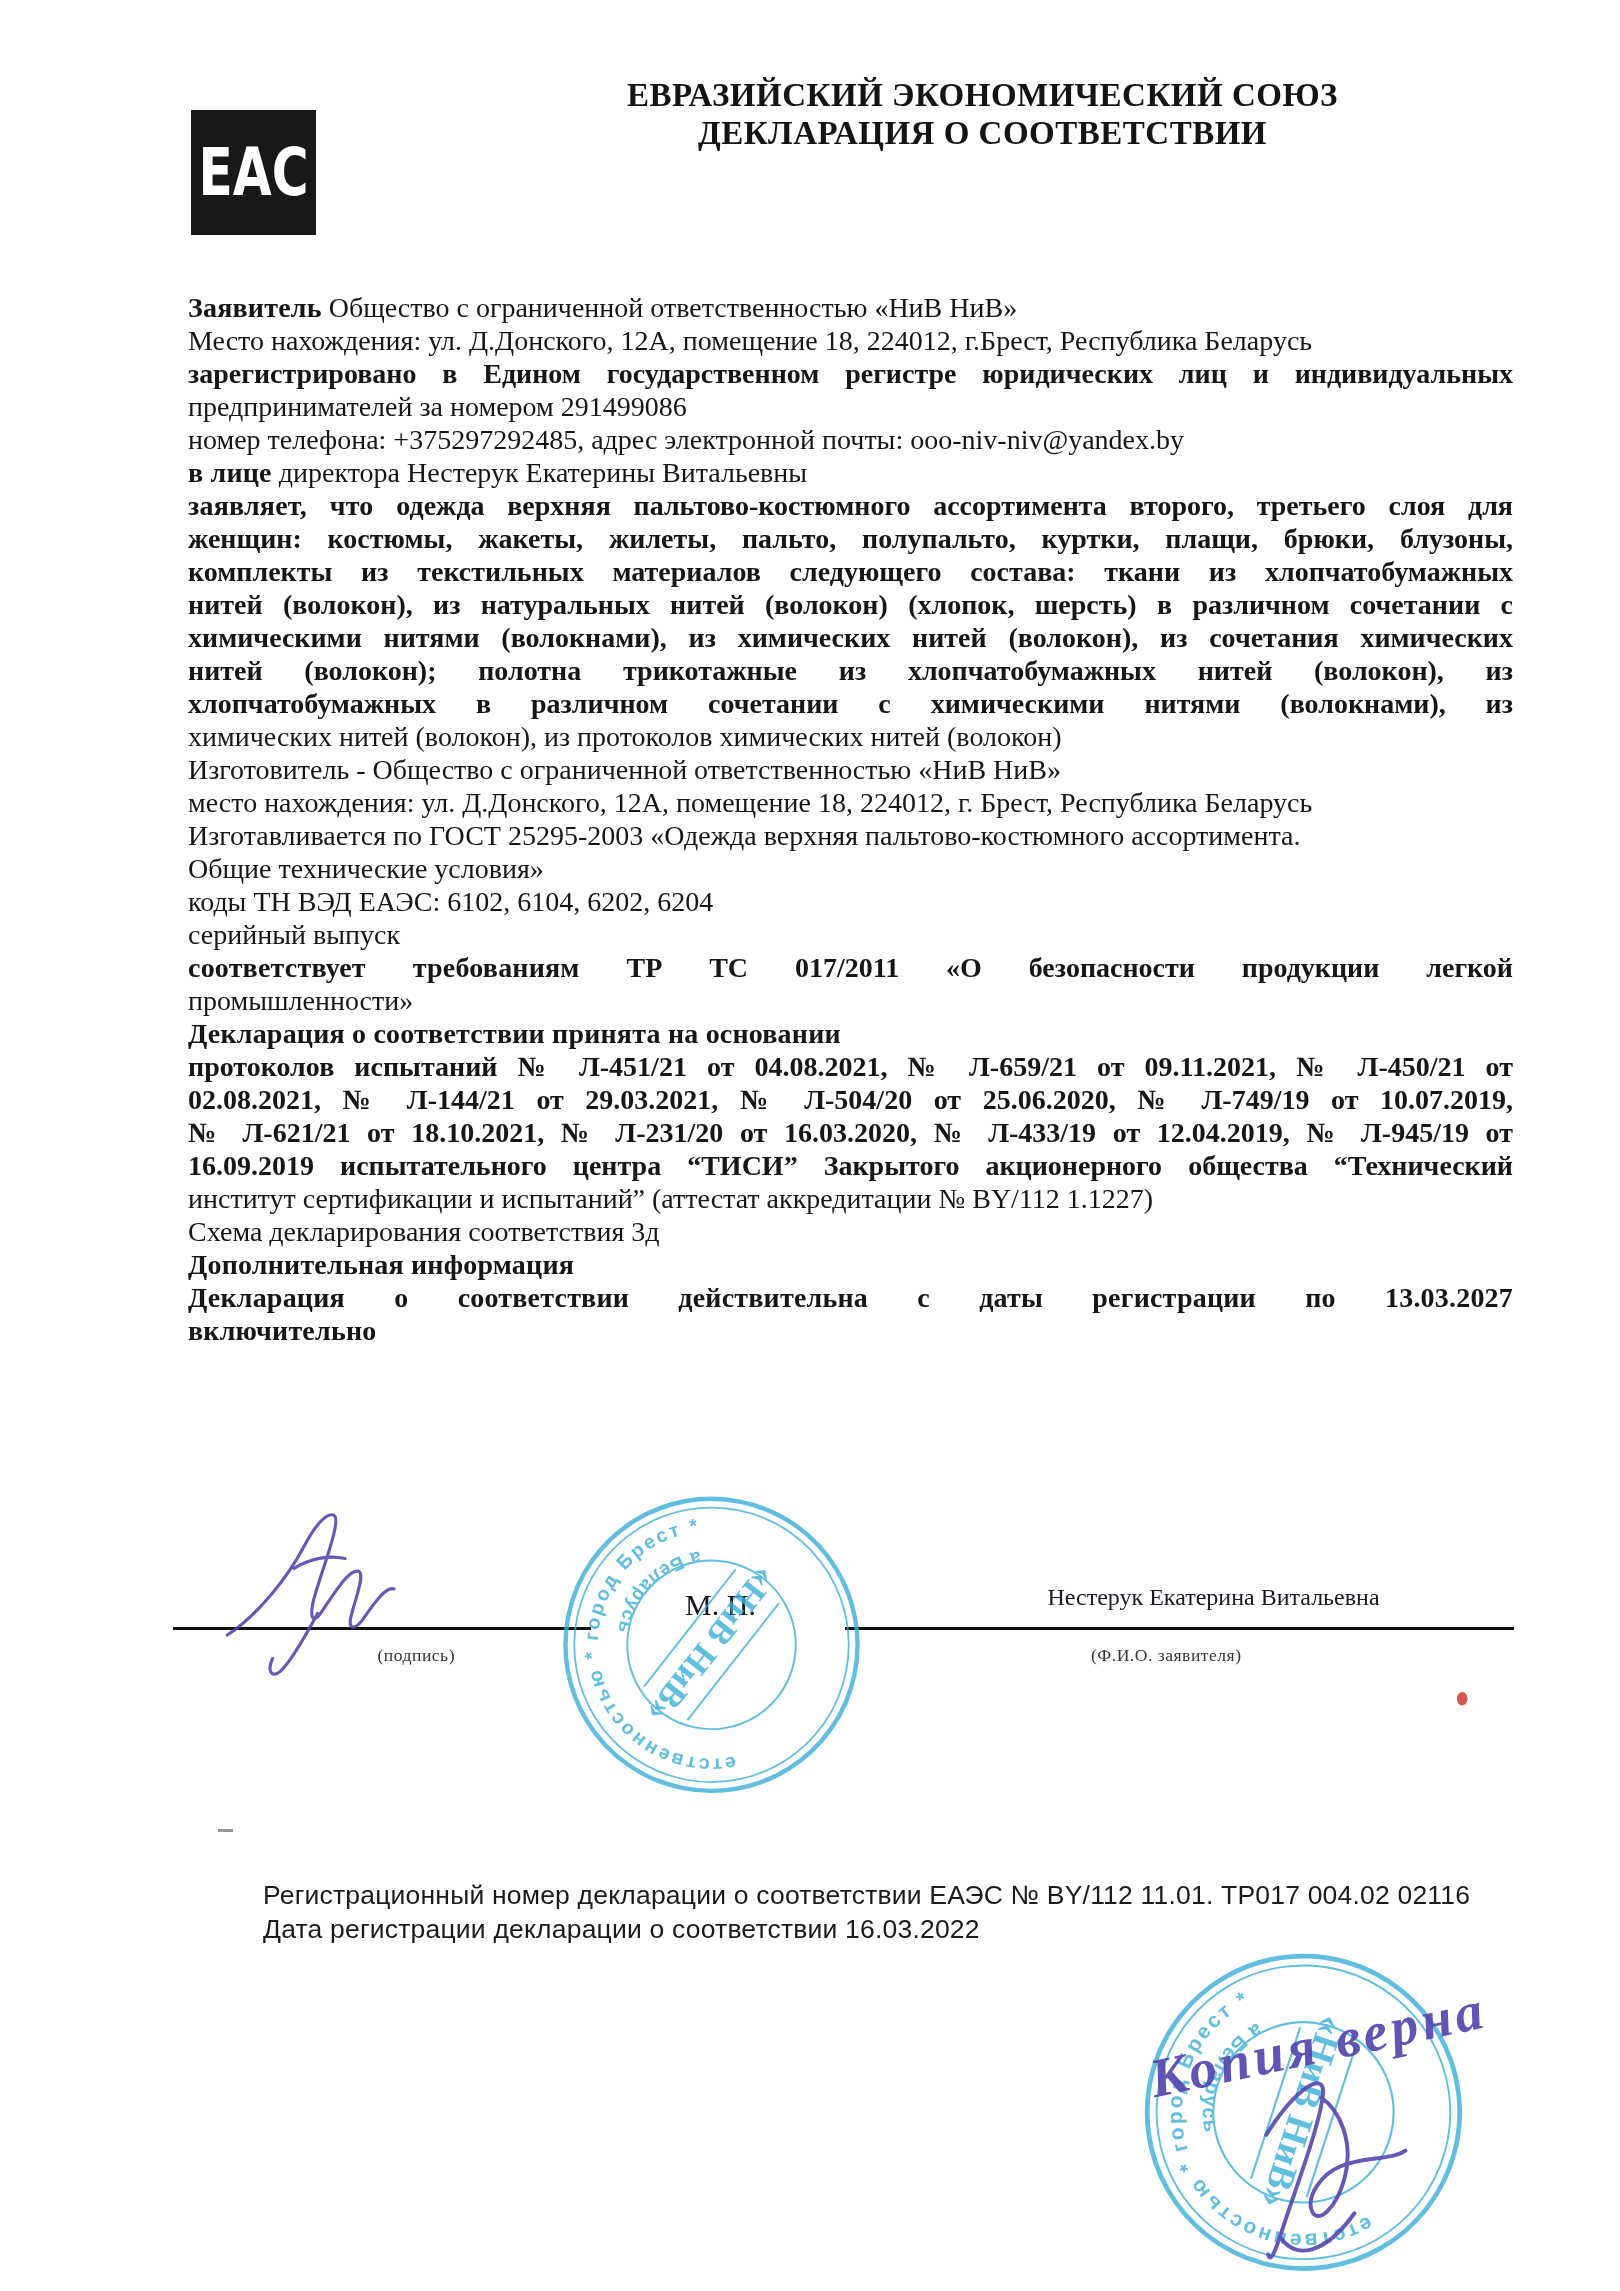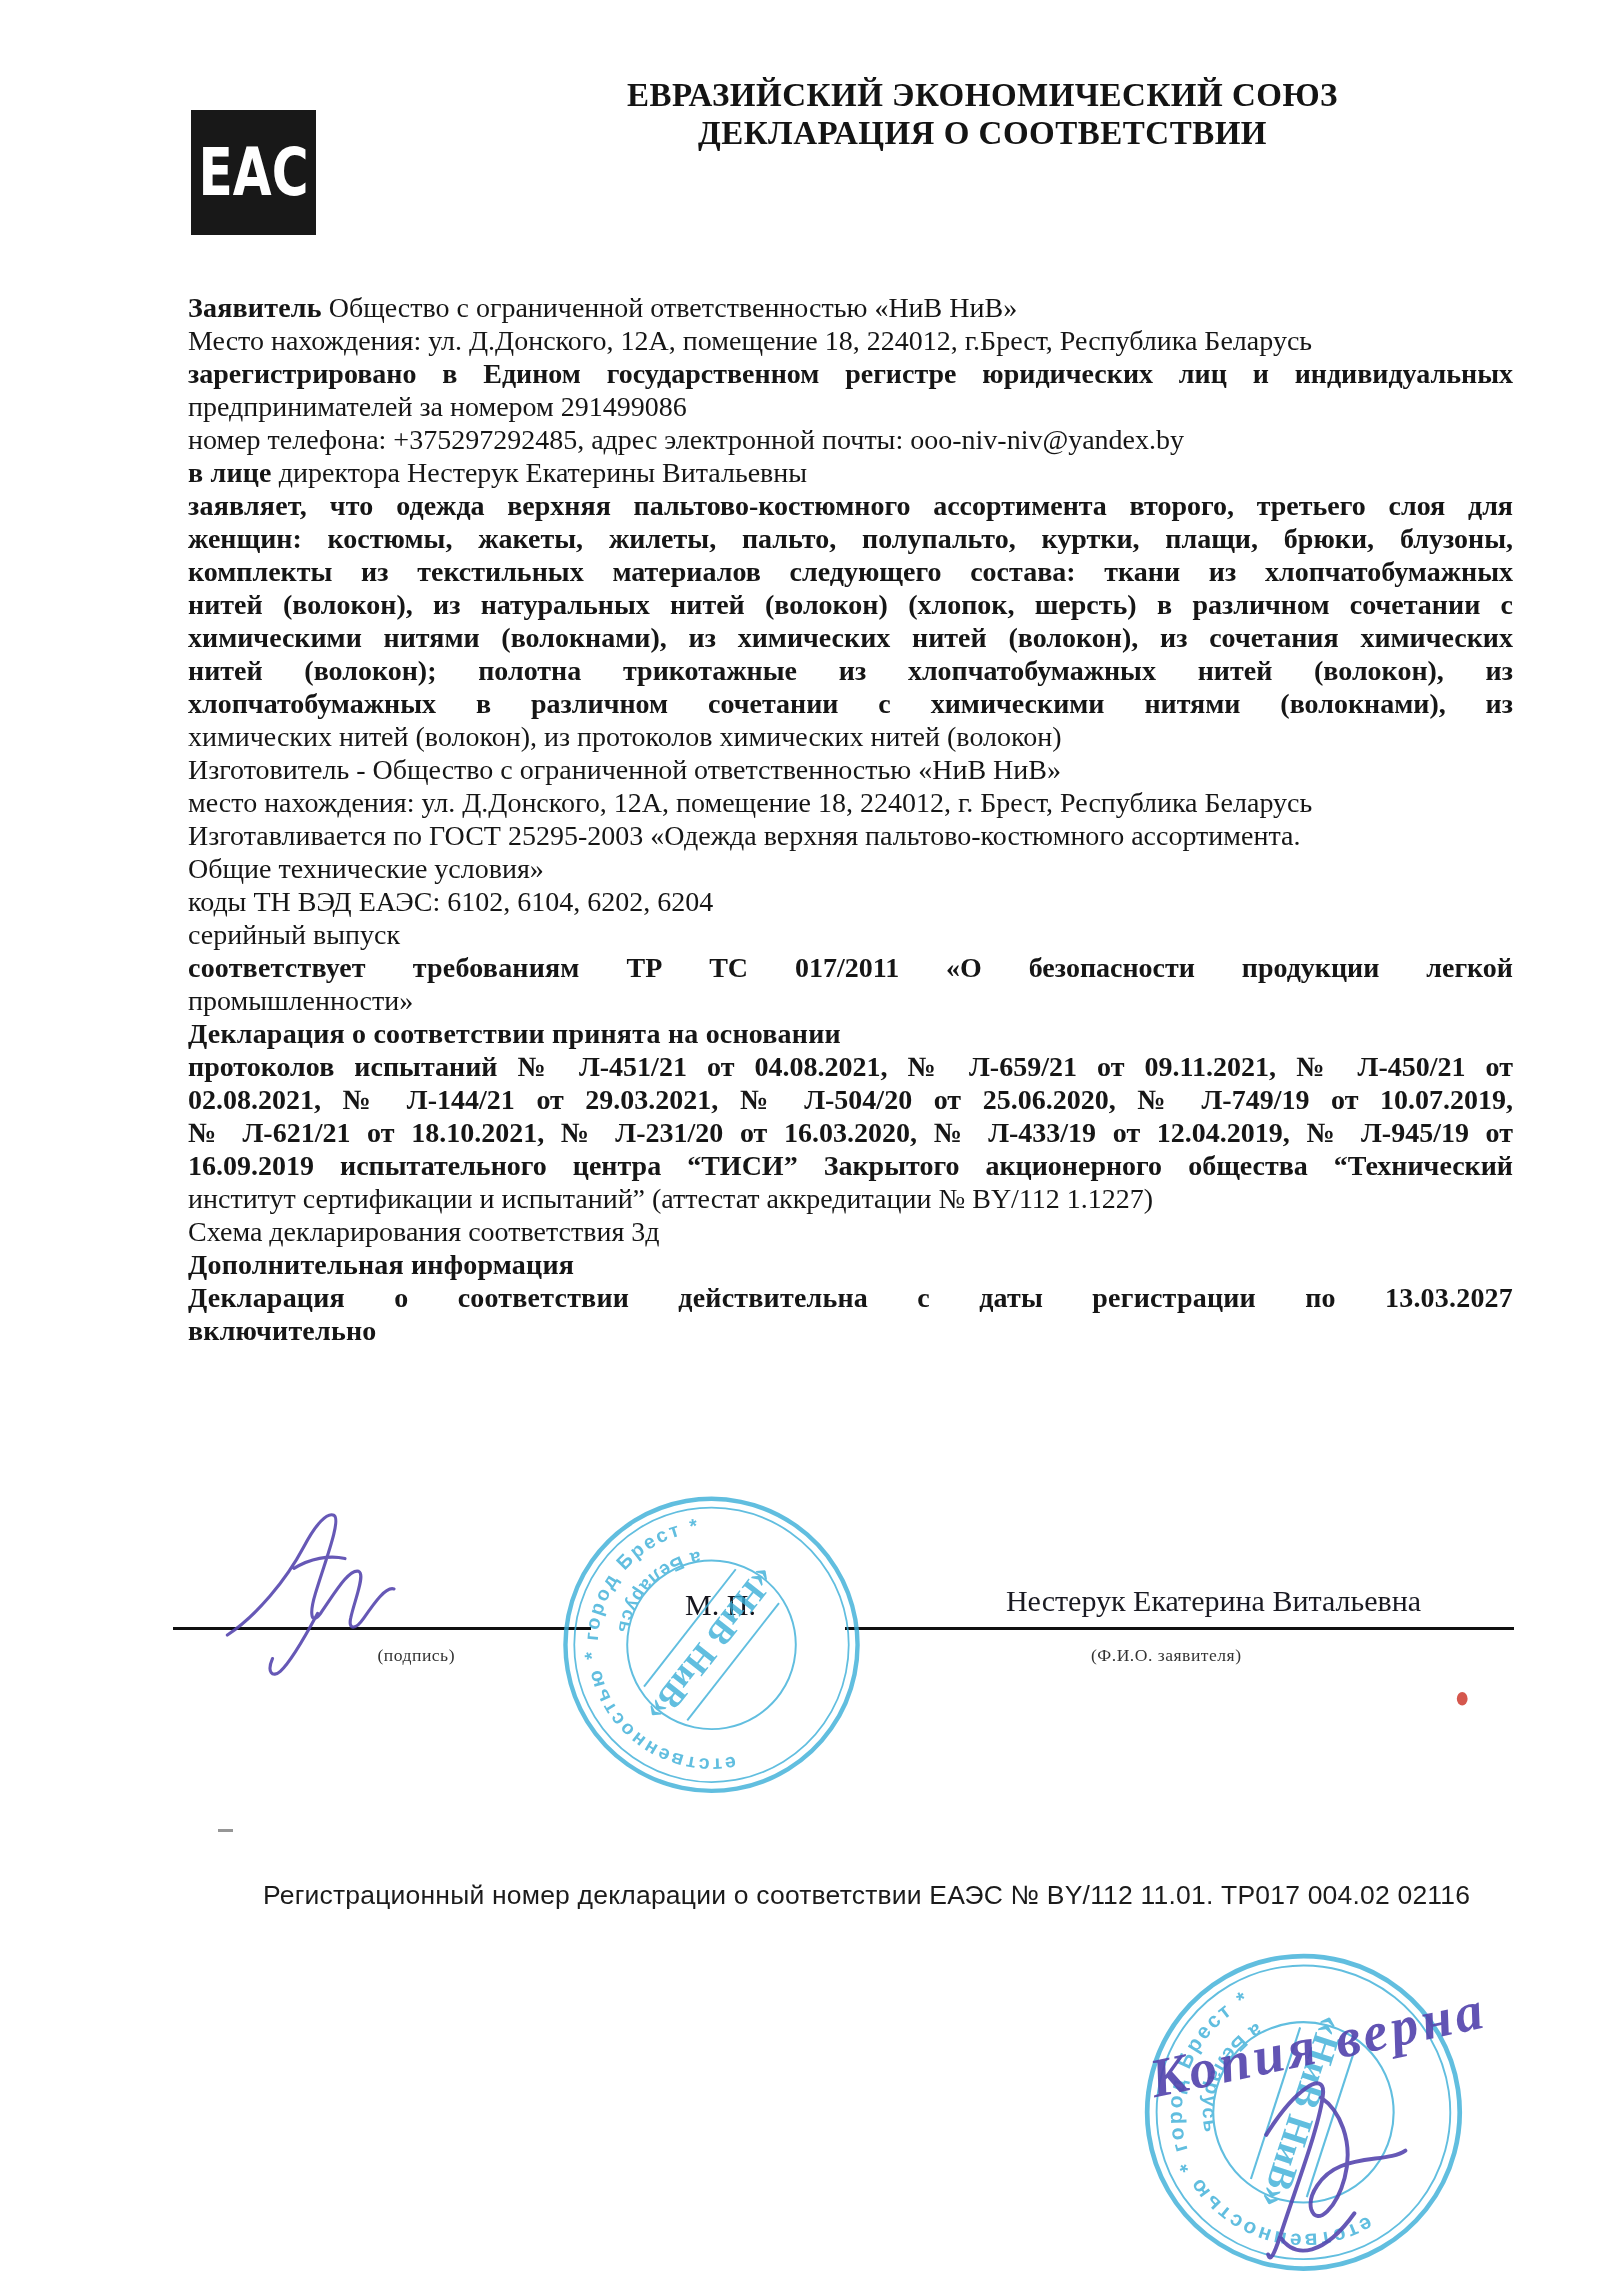--- a/index.html
+++ b/index.html
@@ -23,21 +23,21 @@
   .bline{white-space:normal;}
   .bline.j{text-align:justify;text-align-last:justify;font-weight:bold;}
   .bline b{letter-spacing:0.2px;}
   
   .sigline{position:absolute;height:2.5px;background:#101010;top:1627px;}
   .sigline.left{left:173px;width:418px;}
   .sigline.right{left:845px;width:669px;}
   .mp{position:absolute;left:647px;top:1588px;width:147px;text-align:center;
       font-size:30px;color:#15151d;}
   .fio-name{position:absolute;left:890px;top:1584px;width:647px;text-align:center;
-      font-size:30px;color:#1a1a22;}
+      font-size:24px;color:#1a1a22;}
   .caption{position:absolute;font-size:17.6px;color:#333;letter-spacing:0.5px;}
   .caption.sign{left:298px;top:1645px;width:157px;text-align:right;}
   .caption.fio{left:1091px;top:1645px;width:235px;text-align:left;}
   
   .reg{position:absolute;left:223px;width:1304px;
        font-family:"Liberation Sans","DejaVu Sans",sans-serif;
        font-size:26.5px;color:#1b1b1b;letter-spacing:0.2px;margin-left:40px;}
   .reg.l1{top:1880px;}
   .reg.l2{top:1914px;}
   
@@ -95,20 +95,21 @@
     </div>
 
   <div class="sigline left"></div>
   <div class="sigline right"></div>
   <div class="mp">М. П.</div>
   <div class="fio-name">Нестерук Екатерина Витальевна</div>
   <div class="caption sign">(подпись)</div>
   <div class="caption fio">(Ф.И.О. заявителя)</div>
 
   <div class="reg l1">Регистрационный номер декларации о соответствии ЕАЭС № BY/112 11.01. ТР017 004.02 02116</div>
+  <div class="reg l2">Дата регистрации декларации о соответствии 16.03.2022</div>
 
   <div class="artifact-dash"></div>
 
   <svg class="overlay" width="1620" height="2292" viewBox="0 0 1653 2338">
     <defs>
       <path id="ringTop" d="M 0 -116 a 116 116 0 1 1 -0.05 0" fill="none"></path>
       <path id="ringBottom" d="M 0 96 a 96 96 0 1 0 -0.05 0" fill="none"></path>
       <g id="stampDef" fill="none" stroke="var(--stamp)" opacity="0.8">
         <circle r="149" stroke-width="4.5"></circle>
         <circle r="140" stroke-width="1.8"></circle>

